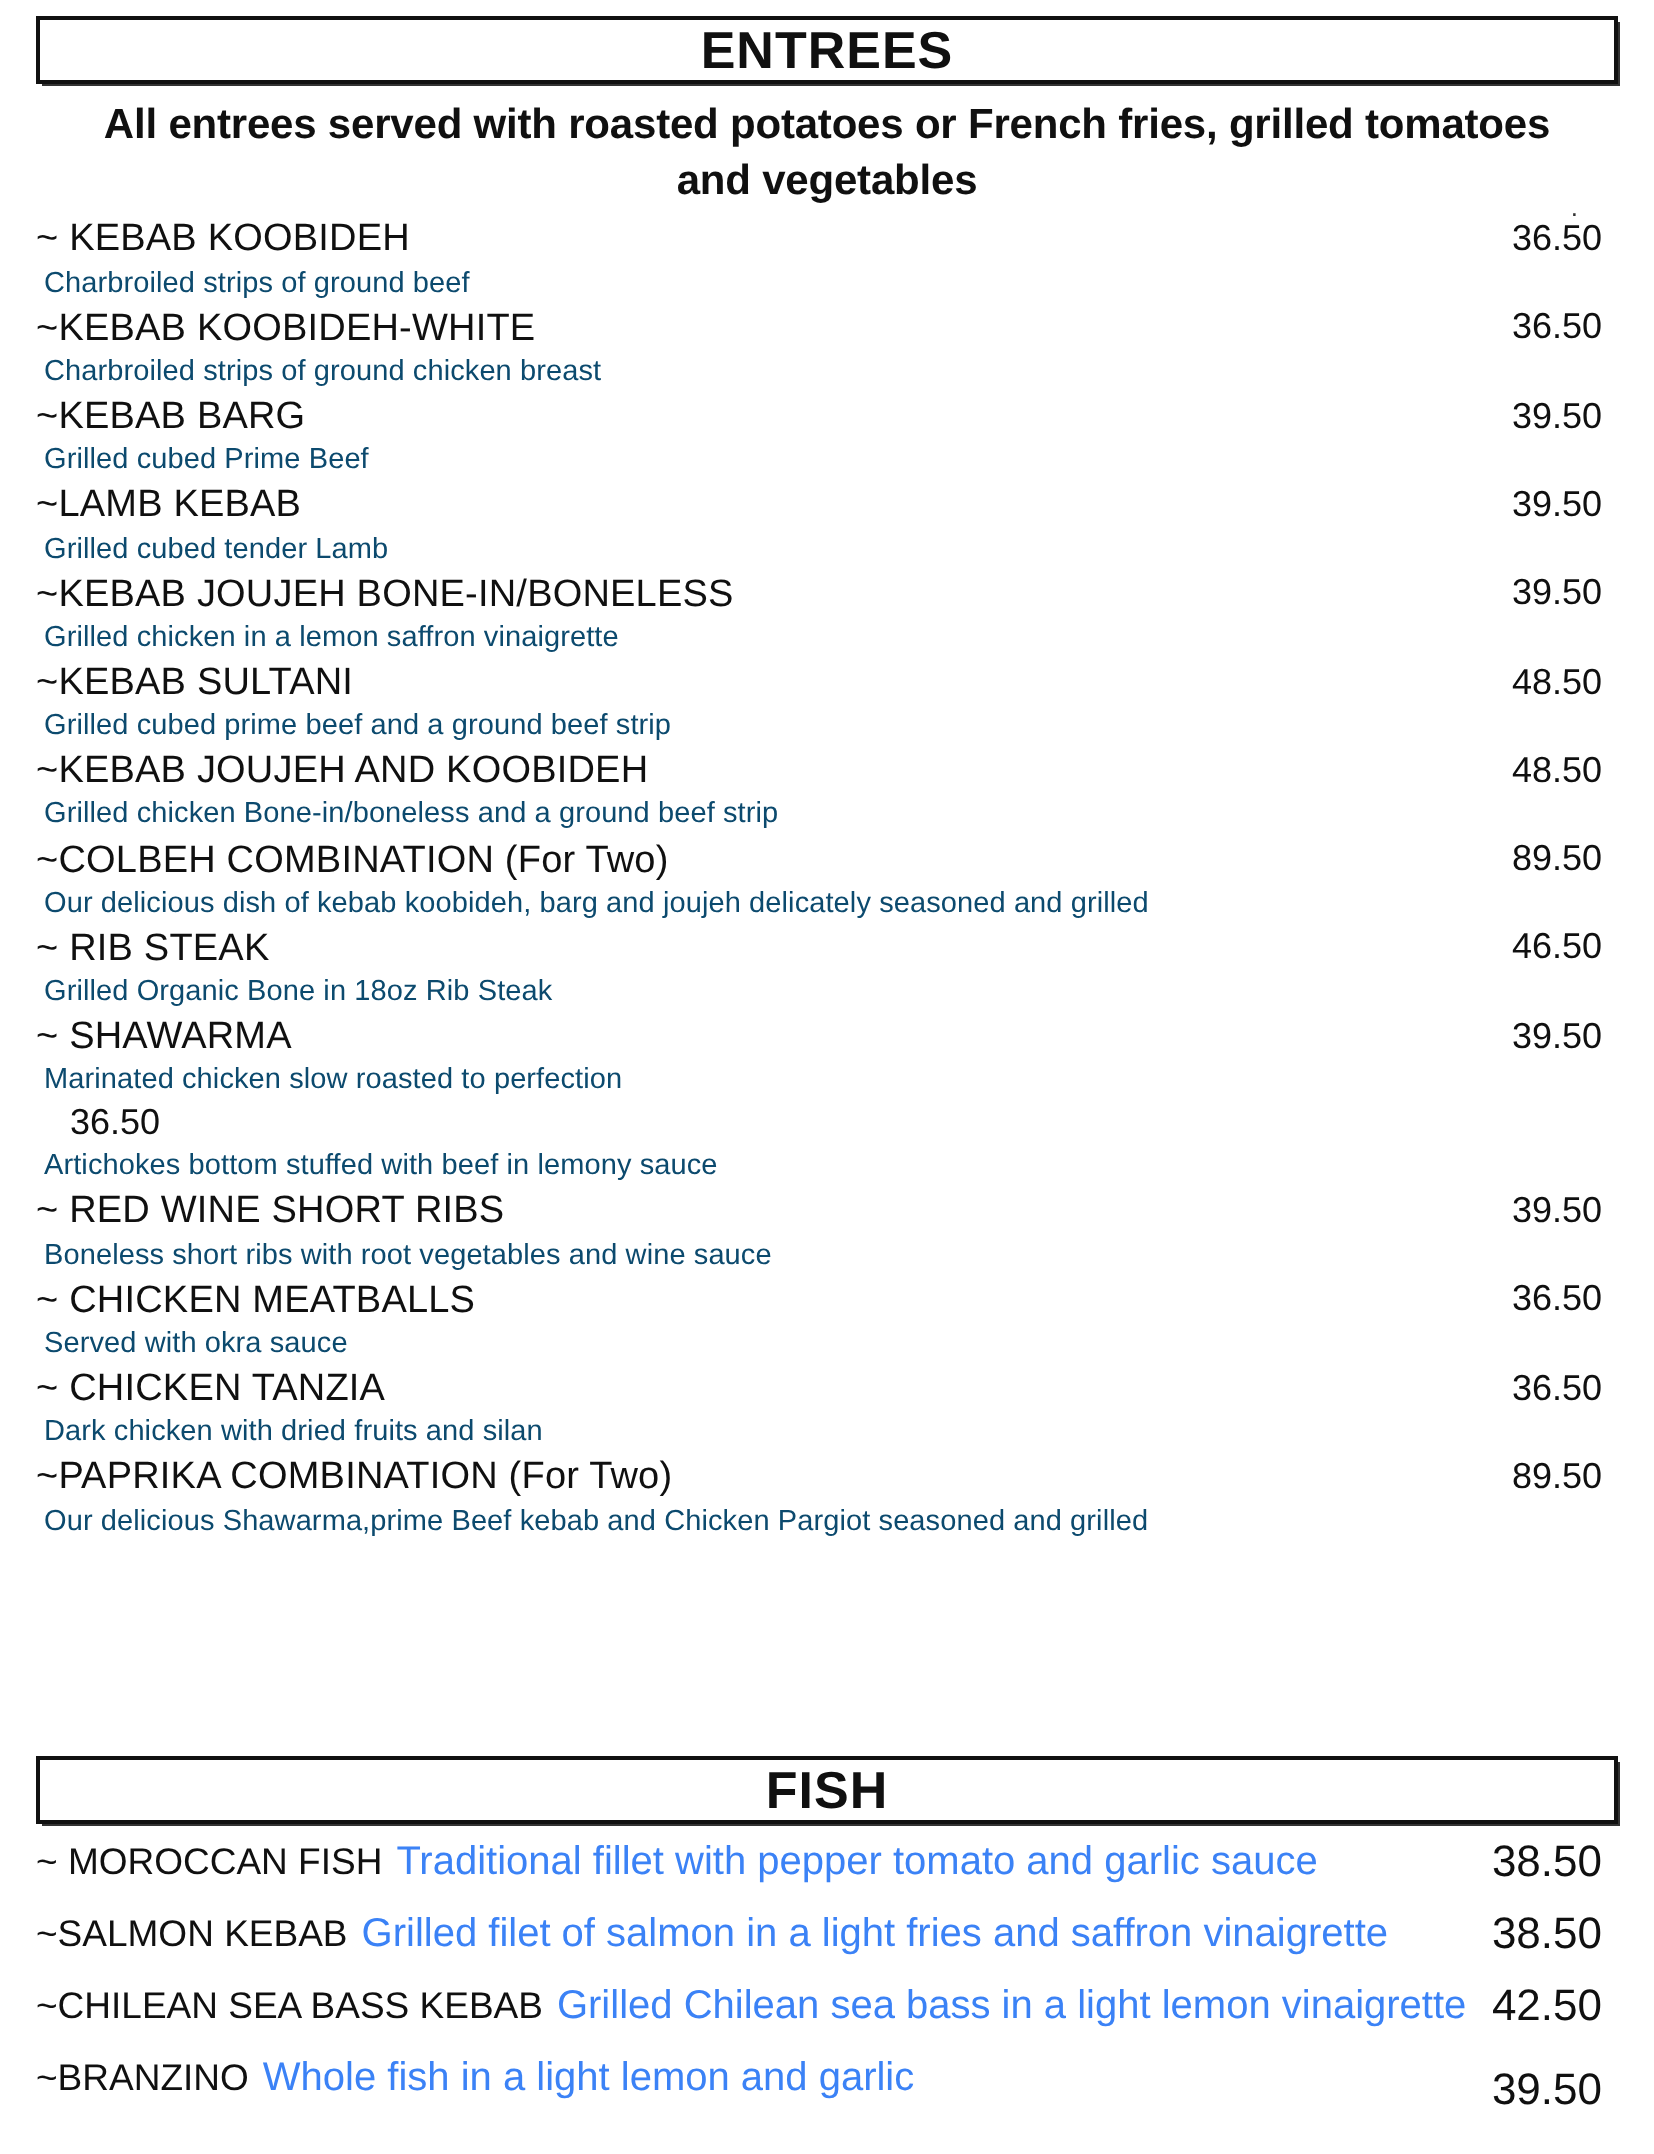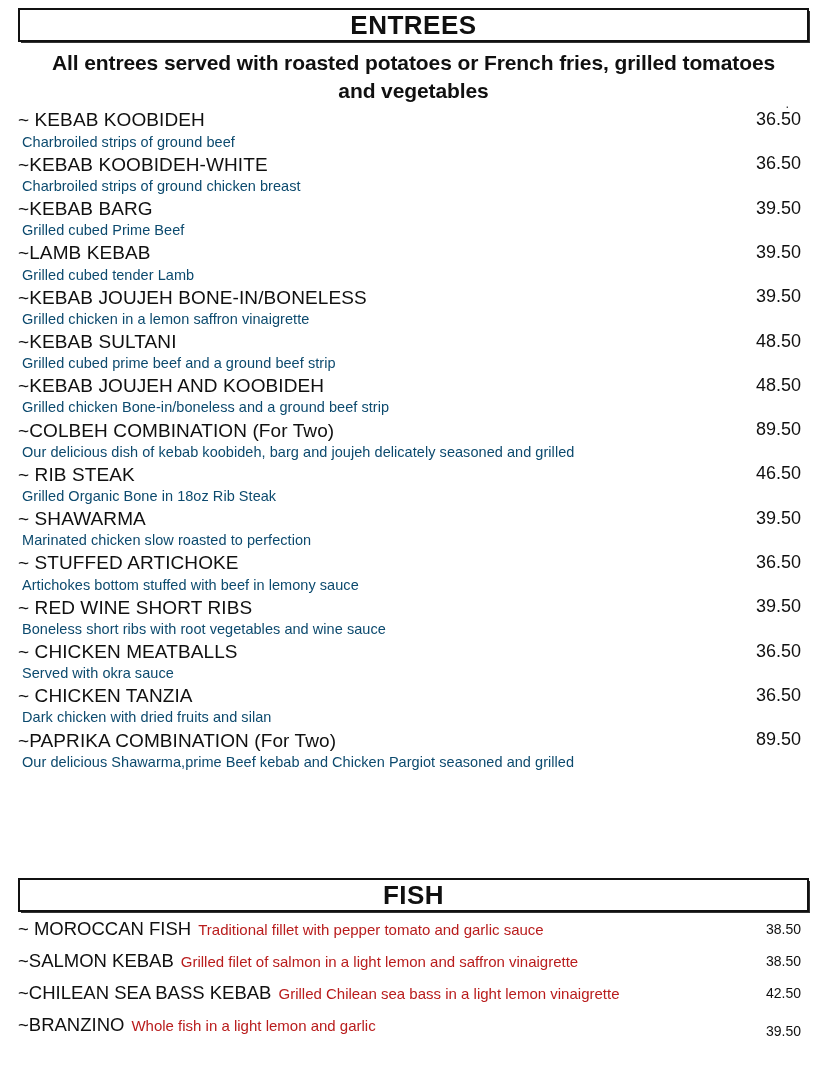--- a/index.html
+++ b/index.html
@@ -104,25 +104,25 @@
     display: flex;
     align-items: baseline;
     gap: 7px;
     flex: 1;
   }
   .fish-name {
     font-size: 18.5px;
     white-space: nowrap;
   }
   .fish-desc {
-    font-size: 15px;
-    color: #b91c1c;
+    font-size: 20px;
+    color: #3b82f6;
   }
   .fish-price {
-    font-size: 14px;
+    font-size: 22px;
     min-width: 62px;
     text-align: right;
     padding-right: 8px;
   }
   .fish-item.lower .fish-price { position: relative; top: 6px; }
 
   .dot-mark {
     position: absolute;
     right: 38px;
     top: 88px;
@@ -220,21 +220,20 @@
     <div class="item">
       <div class="item-row">
         <div class="item-name">~ SHAWARMA</div>
         <div class="item-price">39.50</div>
       </div>
       <div class="item-desc">Marinated chicken slow roasted to perfection</div>
     </div>
 
     <div class="item">
       <div class="item-row">
-        <div class="item-name">~ STUFFED ARTICHOKE</div>
         <div class="item-price">36.50</div>
       </div>
       <div class="item-desc">Artichokes bottom stuffed with beef in lemony sauce</div>
     </div>
 
     <div class="item">
       <div class="item-row">
         <div class="item-name">~ RED WINE SHORT RIBS</div>
         <div class="item-price">39.50</div>
       </div>
@@ -278,21 +277,21 @@
         <div class="fish-left">
           <span class="fish-name">~ MOROCCAN FISH</span>
           <span class="fish-desc">Traditional fillet with pepper tomato and garlic sauce</span>
         </div>
         <div class="fish-price">38.50</div>
       </div>
 
       <div class="fish-item">
         <div class="fish-left">
           <span class="fish-name">~SALMON KEBAB</span>
-          <span class="fish-desc">Grilled filet of salmon in a light lemon and saffron vinaigrette</span>
+          <span class="fish-desc">Grilled filet of salmon in a light fries and saffron vinaigrette</span>
         </div>
         <div class="fish-price">38.50</div>
       </div>
 
       <div class="fish-item">
         <div class="fish-left">
           <span class="fish-name">~CHILEAN SEA BASS KEBAB</span>
           <span class="fish-desc">Grilled Chilean sea bass in a light lemon vinaigrette</span>
         </div>
         <div class="fish-price">42.50</div>

